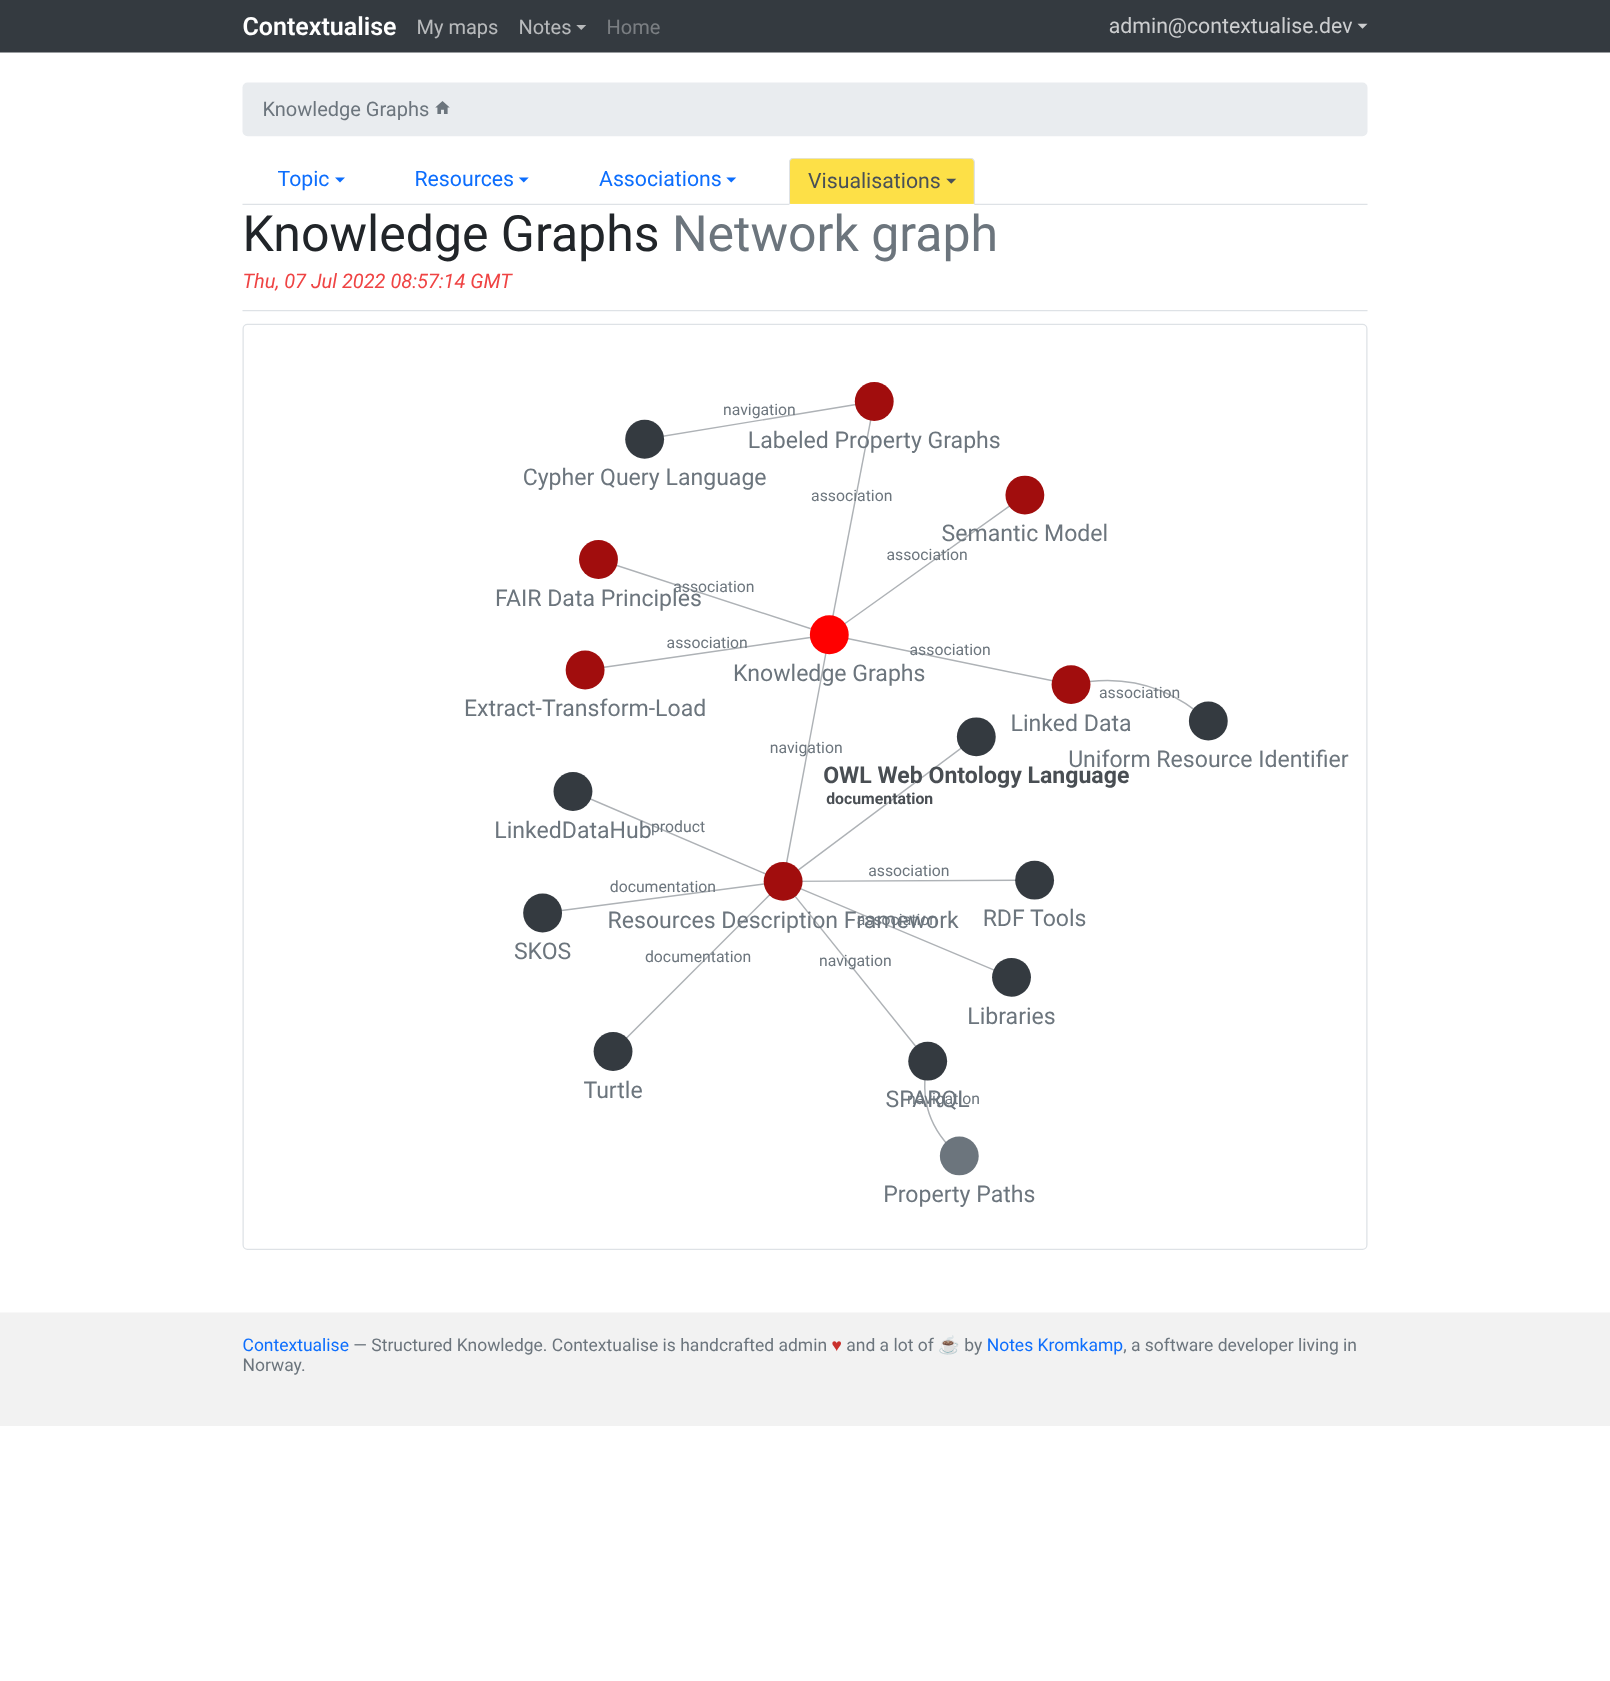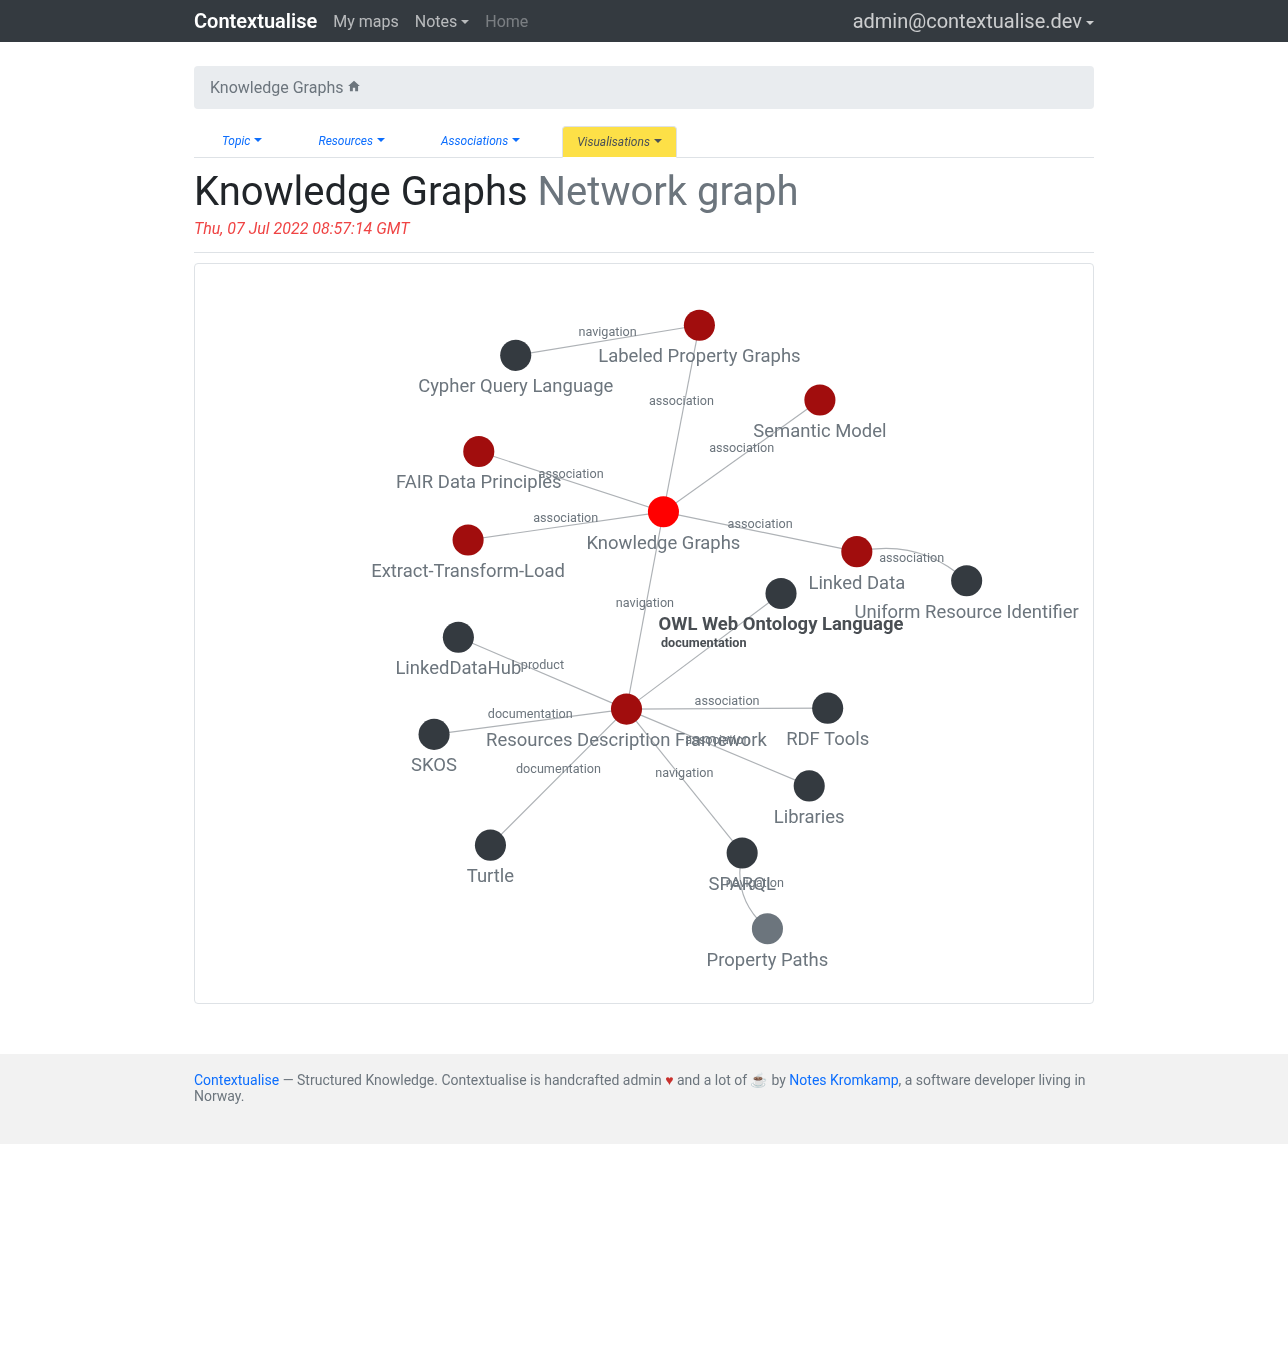--- a/index.html
+++ b/index.html
@@ -23,21 +23,21 @@
   .nav-link.muted { color: rgba(255,255,255,0.35); }
   .caret::after {
     content: "";
     display: inline-block;
     margin-left: 4px;
     vertical-align: 3px;
     border-top: 4px solid;
     border-right: 4px solid transparent;
     border-left: 4px solid transparent;
   }
-  .user-menu { color: rgba(255,255,255,0.75); font-size: 20px; cursor: pointer; }
+  .user-menu { color: rgba(255,255,255,0.75); font-size: 17px; cursor: pointer; }
   .main { padding-top: 24px; }
   .breadcrumb {
     background: #e9ecef;
     border-radius: 4px;
     padding: 12px 16px;
     color: #6c757d;
     font-size: 16px;
   }
   .home-icon { display: inline-block; }
   .tabs {
@@ -46,31 +46,30 @@
     margin-top: 16px;
     gap: 28px;
     padding-left: 14px;
   }
   .tab {
     padding: 8px 14px;
     color: #0d6efd;
     cursor: pointer;
     position: relative;
     top: 1px;
-    font-size: 12px;
-    font-style: italic;
+    font-size: 17px;
   }
   .tab.active {
     color: #495057;
     background: #fde047;
     border: 1px solid #dee2e6;
     border-bottom-color: #fff;
     border-radius: 4px 4px 0 0;
   }
-  h1.title { font-size: 40px; font-weight: 400; margin: 10px 0 4px 0; color: #212529; }
+  h1.title { font-size: 40px; font-weight: 400; margin: 0 0 4px 0; color: #212529; }
   h1.title .sub { color: #6c757d; }
   .timestamp { font-style: italic; color: #ef4444; font-size: 16px; }
   .divider { border: none; border-top: 1px solid #dee2e6; margin: 14px 0 10px 0; }
   .graph-box {
     border: 1px solid #dee2e6;
     border-radius: 4px;
     width: 100%;
     margin-top: 6px;
   }
   svg { display: block; width: 100%; height: auto; }

